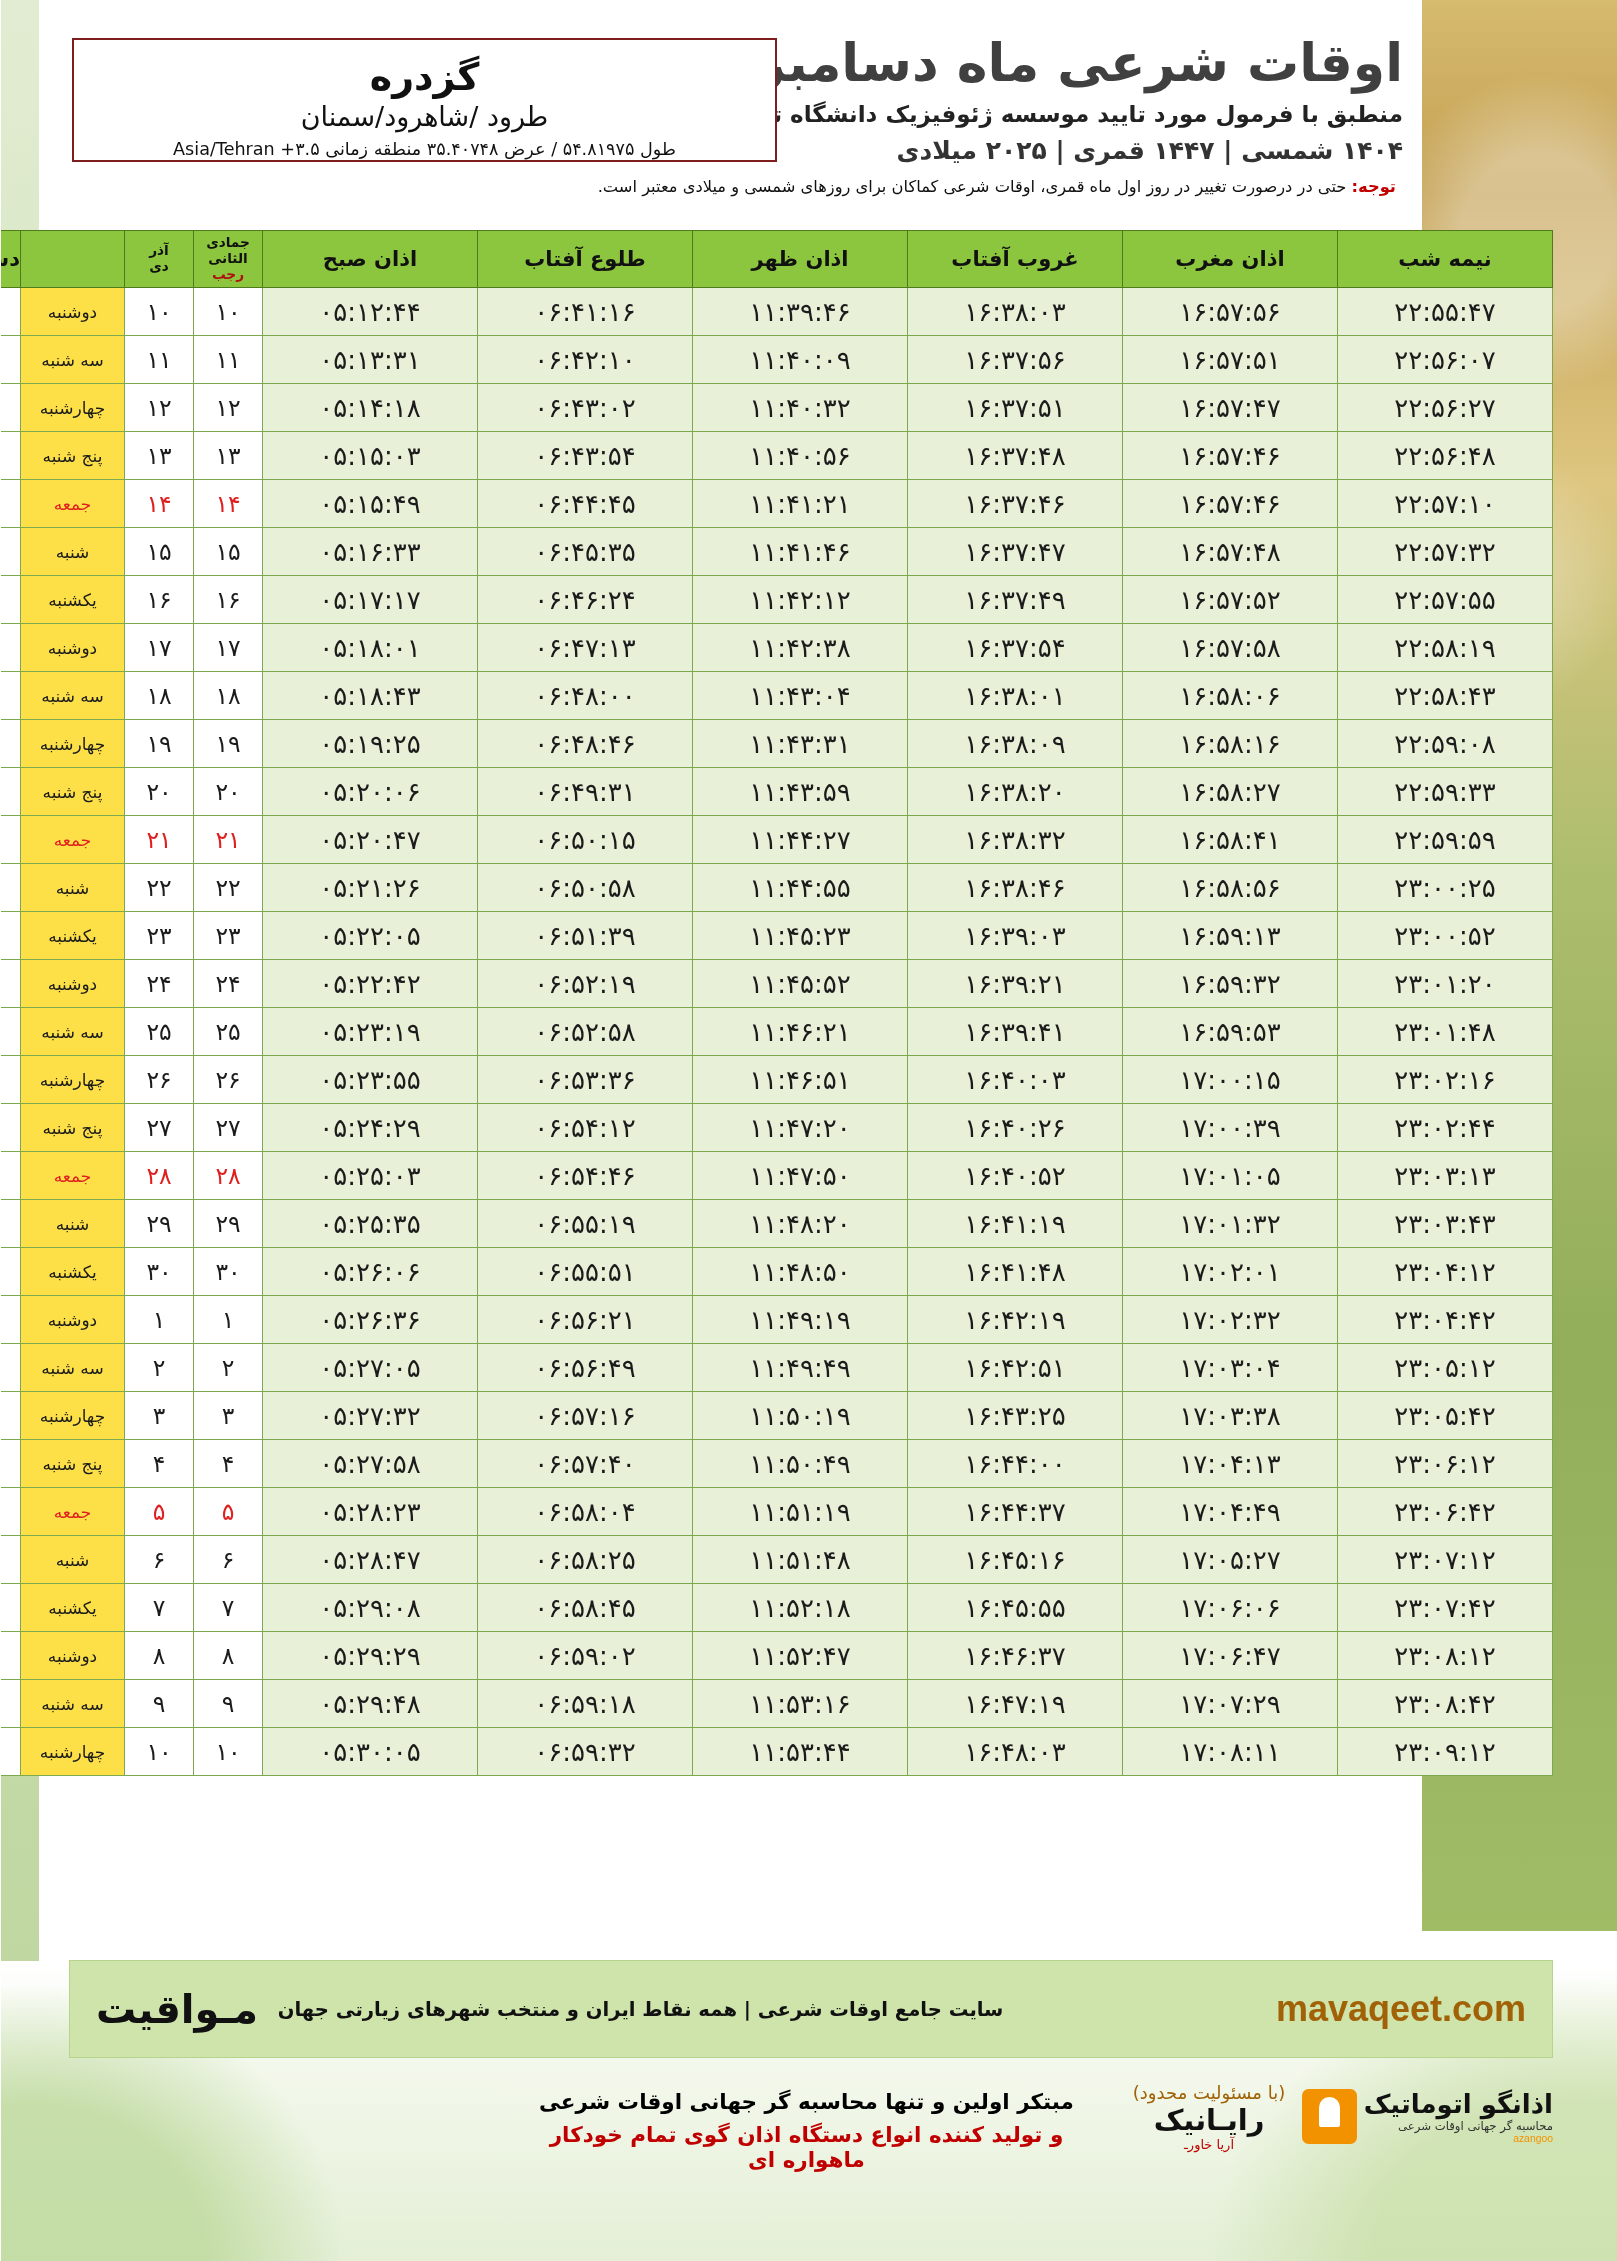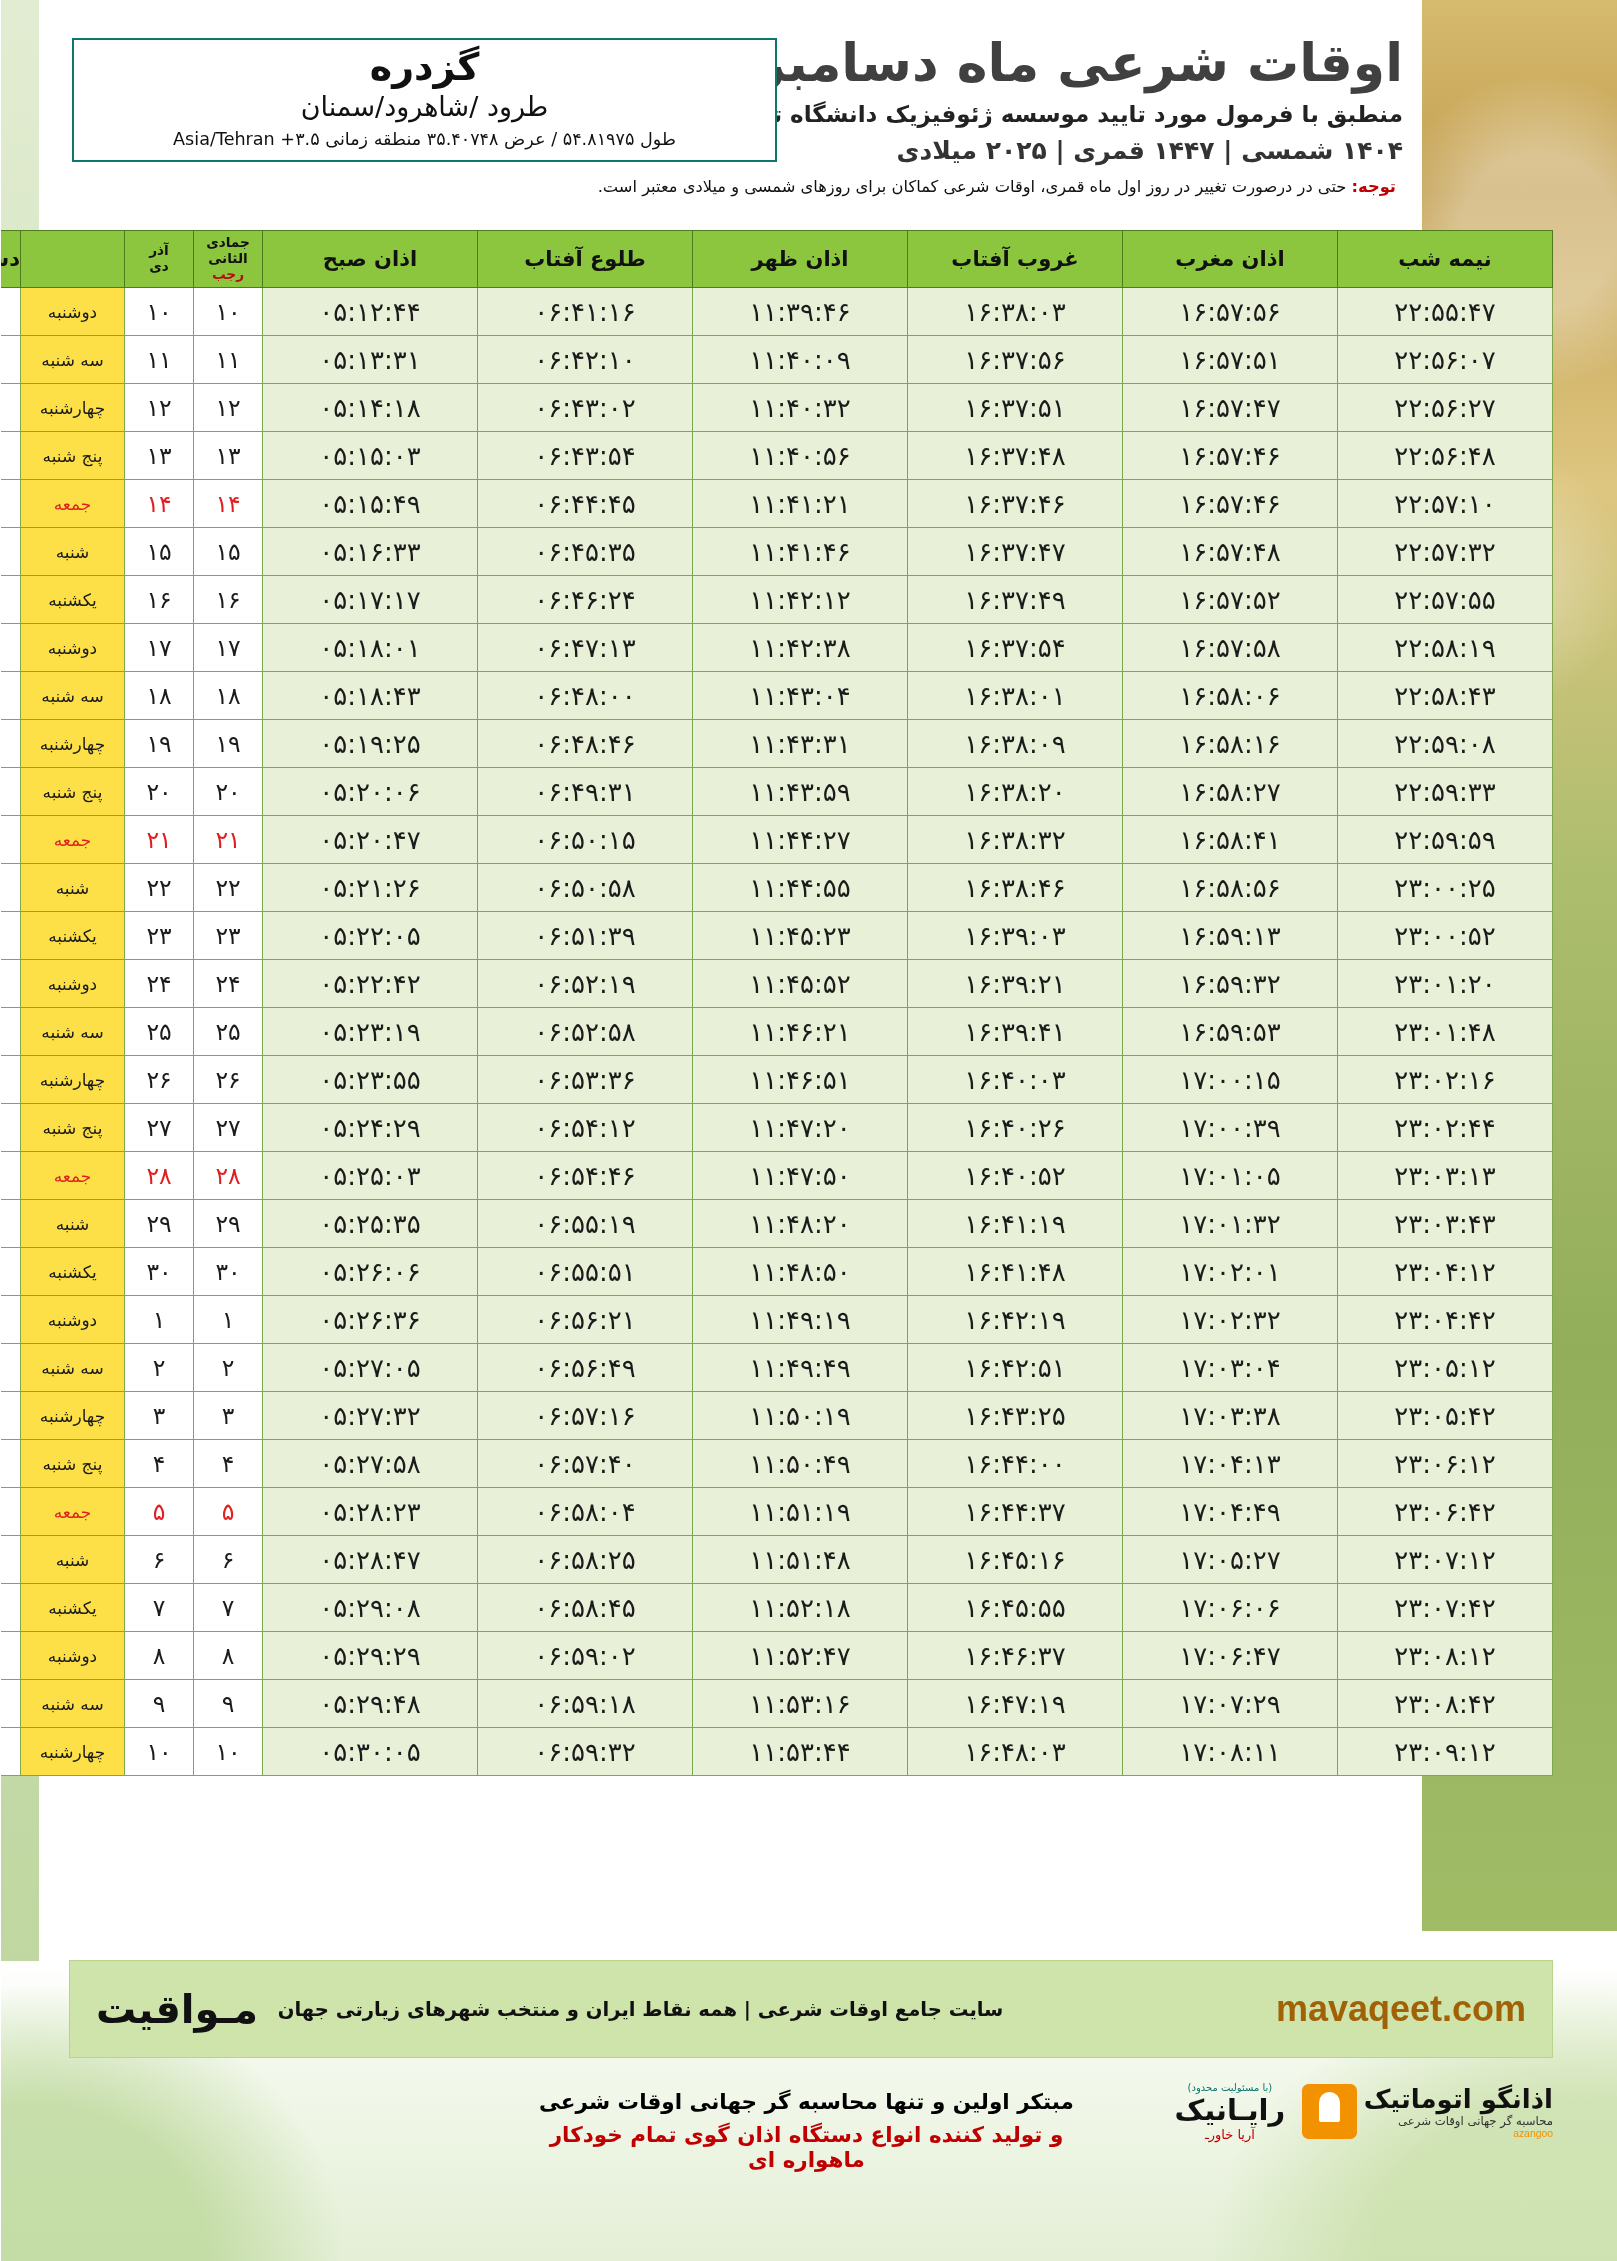--- a/index.html
+++ b/index.html
@@ -54,22 +54,22 @@
     letter-spacing:-0.7px;
   }
   .title-sub {
     font-size:23px; font-weight:bold; color:#222; margin-top:10.4px;
   }
   .title-years {
     font-size:25px; color:#333; margin-top:9px; font-weight:bold;
   }
   .locbox {
     position:absolute; left:72px; top:38px; width:705px; height:124px;
-    border:2px solid #0f766e; background:#ffffff; text-align:center;
-    padding-top:7px;
+    border:2px solid #7f1d1d; background:#ffffff; text-align:center;
+    padding-top:17px;
   }
   .loc-city { font-size:38px; font-weight:bold; color:#111; line-height:1.1; }
   .loc-region { font-size:27px; color:#111; margin-top:2.6px; }
   .loc-coords { font-size:17.6px; color:#111; margin-top:6.5px; direction:rtl; }
   .note {
     position:absolute; left:72px; top:177px; width:1324px; text-align:right;
     font-size:16.3px; color:#111;
   }
   .note b { color:#c00000; }
 
@@ -117,21 +117,21 @@
 
   .footer-bottom { position:absolute; left:69px; top:2075px; width:1484px; height:163px; }
   .fb-left { position:absolute; left:0; top:13px; text-align:left; }
   .fb-phone { font-size:26px; font-weight:bold; color:#1e3faa; font-family:"Liberation Sans",sans-serif;}
   .fb-web { font-size:25px; font-weight:bold; color:#1e3faa; font-family:"Liberation Sans",sans-serif; margin-top:9px;}
   .fb-center { position:absolute; left:470px; top:14.4px; width:535px; text-align:center; }
   .fb-c1 { font-size:21.5px; color:#000000; font-weight:bold; }
   .fb-c2 { font-size:21.5px; color:#c00000; font-weight:bold; margin-top:7.8px;}
   .fb-right { position:absolute; right:0; top:6.5px; display:flex; align-items:center; gap:17px;}
   .logo-rayanik { text-align:center; }
-  .logo-rayanik .ln1 { font-size:10px; color:#0f766e; }
+  .logo-rayanik .ln1 { font-size:18px; color:#a16207; }
   .logo-rayanik .ln2 { font-size:29px; font-weight:bold; color:#111; }
   .logo-rayanik .ln3 { font-size:13px; color:#c00000; }
   .logo-azangoo { display:flex; align-items:center; gap:6.5px;}
   .az-icon { width:55px; height:55px; background:#f39200; border-radius:6.5px; position:relative;}
   .az-icon:after{ content:""; position:absolute; left:17px; top:7.8px; width:21px; height:30px; background:#fff; border-radius:10.4px 10.4px 2.6px 2.6px;}
   .az-text .t1 { font-size:26px; font-weight:bold; color:#111; }
   .az-text .t2 { font-size:11.7px; color:#333; }
   .az-text .t3 { font-size:10.4px; color:#f39200; font-family:"Liberation Sans",sans-serif;}
 </style>
 </head>

